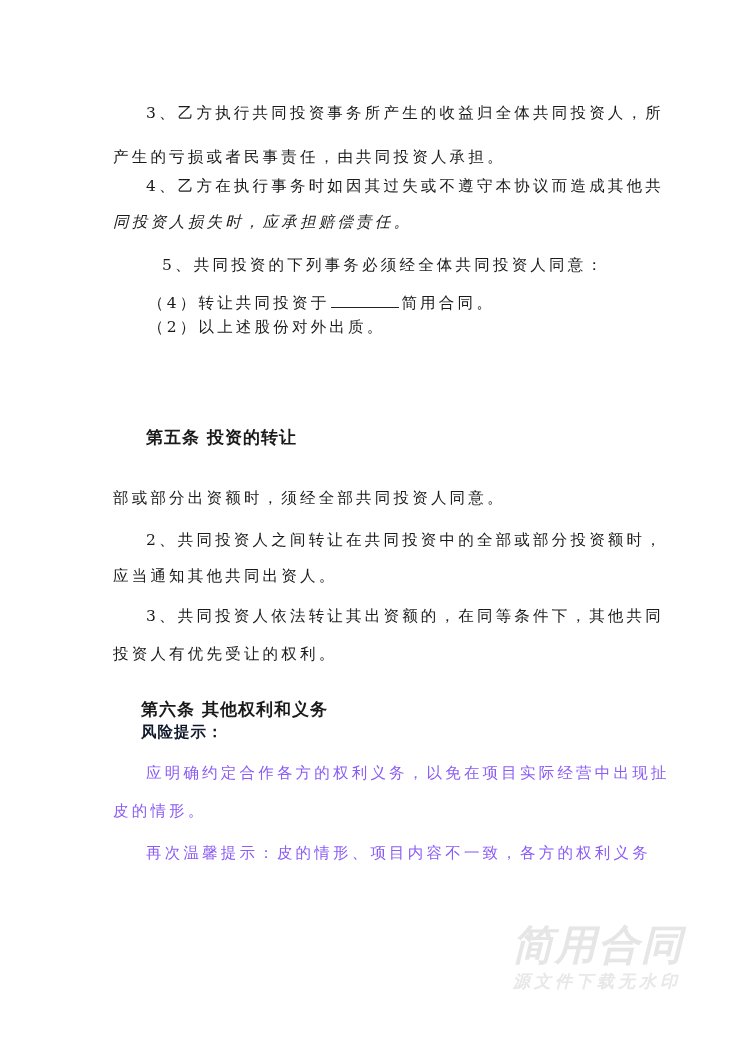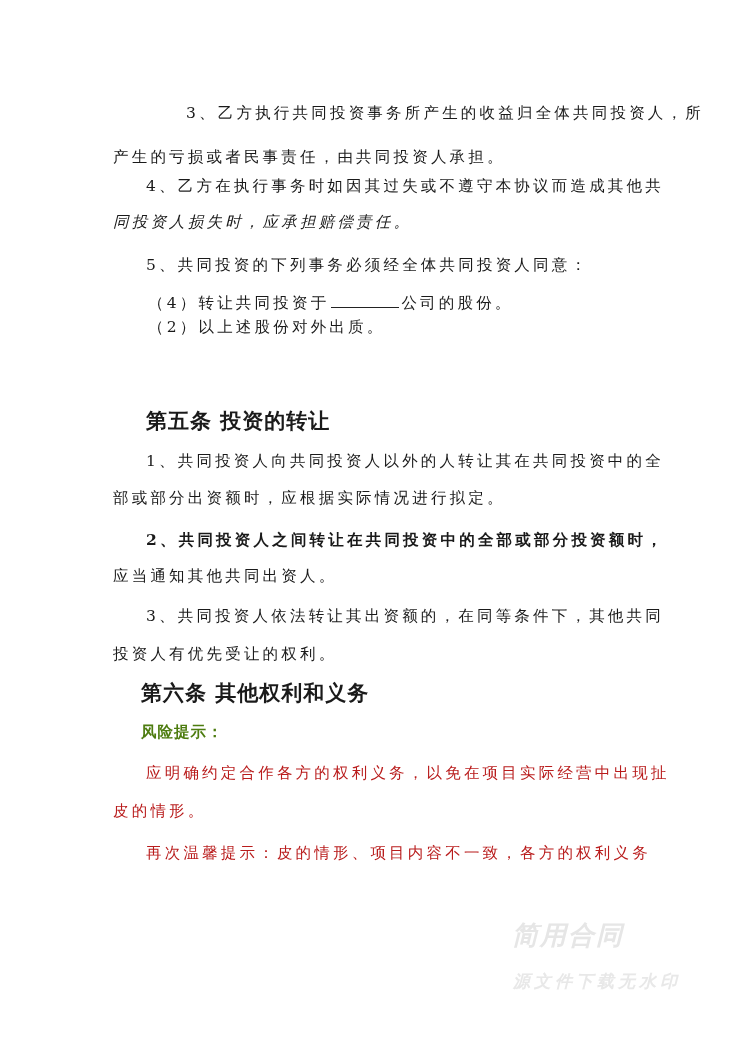--- a/index.html
+++ b/index.html
@@ -2,52 +2,51 @@
 <html><head>
 <meta charset="utf-8">
 <style>
   html, body { margin: 0; padding: 0; background: #ffffff; }
   body { width: 742px; height: 1049px; position: relative; overflow: hidden;
          font-family: "DejaVu Serif", "Liberation Serif", serif; color: #1a1a1a; }
   .page { position: absolute; left: 0; top: 0; width: 742px; height: 1049px; }
   .line { position: absolute; left: 113px; font-size: 15.5px; letter-spacing: 3.2px; white-space: nowrap; line-height: 20px; }
   .indent { left: 146px; }
   .sub { left: 148px; }
-  .heading { left: 146px; font-weight: bold; letter-spacing: 1px; font-size: 21px; }
-  .red { color: #b91c1c; }
-  .redh { color: #4d7c0f; font-weight: bold; letter-spacing: 1px; }
+  .heading { left: 146px; font-weight: bold; letter-spacing: 1px; font-size: 17px; margin-top: 16px; }
+  .red { color: #8b5cf6; }
+  .redh { color: #0f172a; font-weight: bold; letter-spacing: 1px; }
   .blank { display: inline-block; width: 68px; border-bottom: 1.3px solid #222; height: 14px; vertical-align: baseline; margin: 0 2px; }
   .wm1 { position: absolute; left: 512px; top: 918px; font-family: "DejaVu Sans", sans-serif; font-weight: bold; font-style: italic;
-         font-size: 26px; color: #e6e6e6; letter-spacing: 2px; }
+         font-size: 41px; color: #e6e6e6; letter-spacing: 2px; }
   .wm2 { position: absolute; left: 513px; top: 970px; font-family: "DejaVu Sans", sans-serif; font-weight: bold; font-style: italic;
          font-size: 17px; color: #e8e8e8; letter-spacing: 4px; }
 </style>
 </head>
 <body>
 
 <div class="page">
 
-  <div class="line indent" style="top:103px;margin-left:40px;">3、乙方执行共同投资事务所产生的收益归全体共同投资人，所</div>
+  <div class="line indent" style="top:103px;">3、乙方执行共同投资事务所产生的收益归全体共同投资人，所</div>
   <div class="line" style="top:139px;margin-top:8px;">产生的亏损或者民事责任，由共同投资人承担。</div>
 
   <div class="line indent" style="top:176px;">4、乙方在执行事务时如因其过失或不遵守本协议而造成其他共</div>
   <div class="line" style="top:212px;font-style:italic;">同投资人损失时，应承担赔偿责任。</div>
 
-  <div class="line indent" style="top:255px;">5、共同投资的下列事务必须经全体共同投资人同意：</div>
+  <div class="line indent" style="top:255px;margin-left:16px;">5、共同投资的下列事务必须经全体共同投资人同意：</div>
 
   <div class="line sub" style="top:293px;">
-    <span>（4）转让共同投资于</span><span class="blank"></span><span>公司的股份。</span>
+    <span>（4）转让共同投资于</span><span class="blank"></span><span>简用合同。</span>
   </div>
   <div class="line sub" style="top:317px;">（2）以上述股份对外出质。</div>
 
   <div class="line heading" style="top:411px;">第五条 投资的转让</div>
 
-  <div class="line indent" style="top:451px;">1、共同投资人向共同投资人以外的人转让其在共同投资中的全</div>
-  <div class="line" style="top:488px;">部或部分出资额时，应根据实际情况进行拟定。</div>
-  <div class="line indent" style="top:530px;font-weight:bold;">2、共同投资人之间转让在共同投资中的全部或部分投资额时，</div>
+  <div class="line" style="top:488px;">部或部分出资额时，须经全部共同投资人同意。</div>
+  <div class="line indent" style="top:530px;">2、共同投资人之间转让在共同投资中的全部或部分投资额时，</div>
   <div class="line" style="top:566px;">应当通知其他共同出资人。</div>
   <div class="line indent" style="top:606px;">3、共同投资人依法转让其出资额的，在同等条件下，其他共同</div>
   <div class="line" style="top:644px;">投资人有优先受让的权利。</div>
 
   <div class="line heading" style="top:683px; left:141px;">第六条 其他权利和义务</div>
 
   <div class="line redh" style="top:722px; left:141px;">风险提示：</div>
 
   <div class="line indent red" style="top:763px;">应明确约定合作各方的权利义务，以免在项目实际经营中出现扯</div>
   <div class="line red" style="top:801px;">皮的情形。</div>

